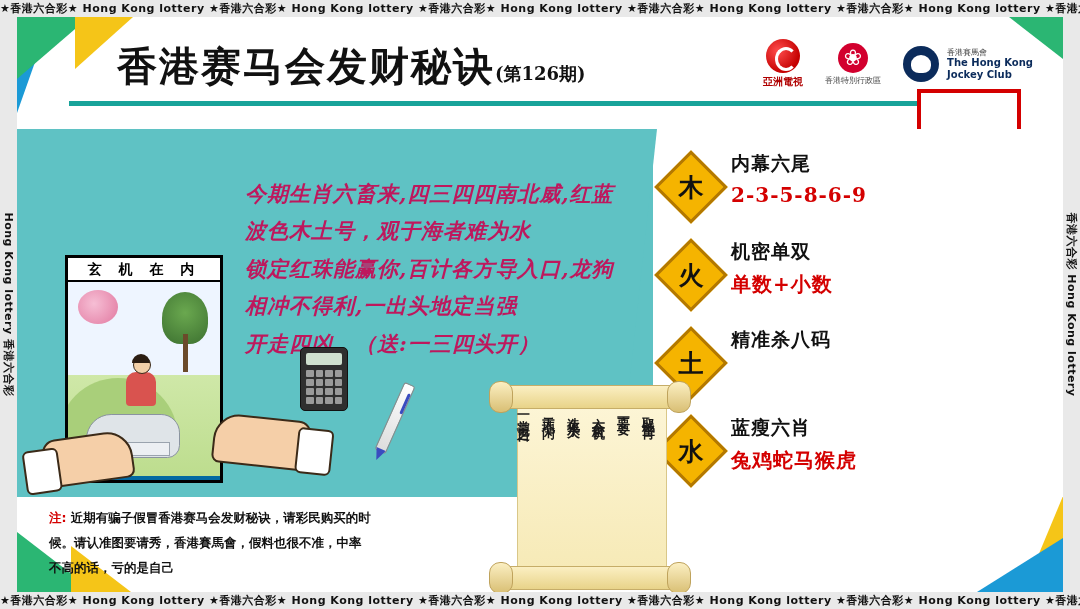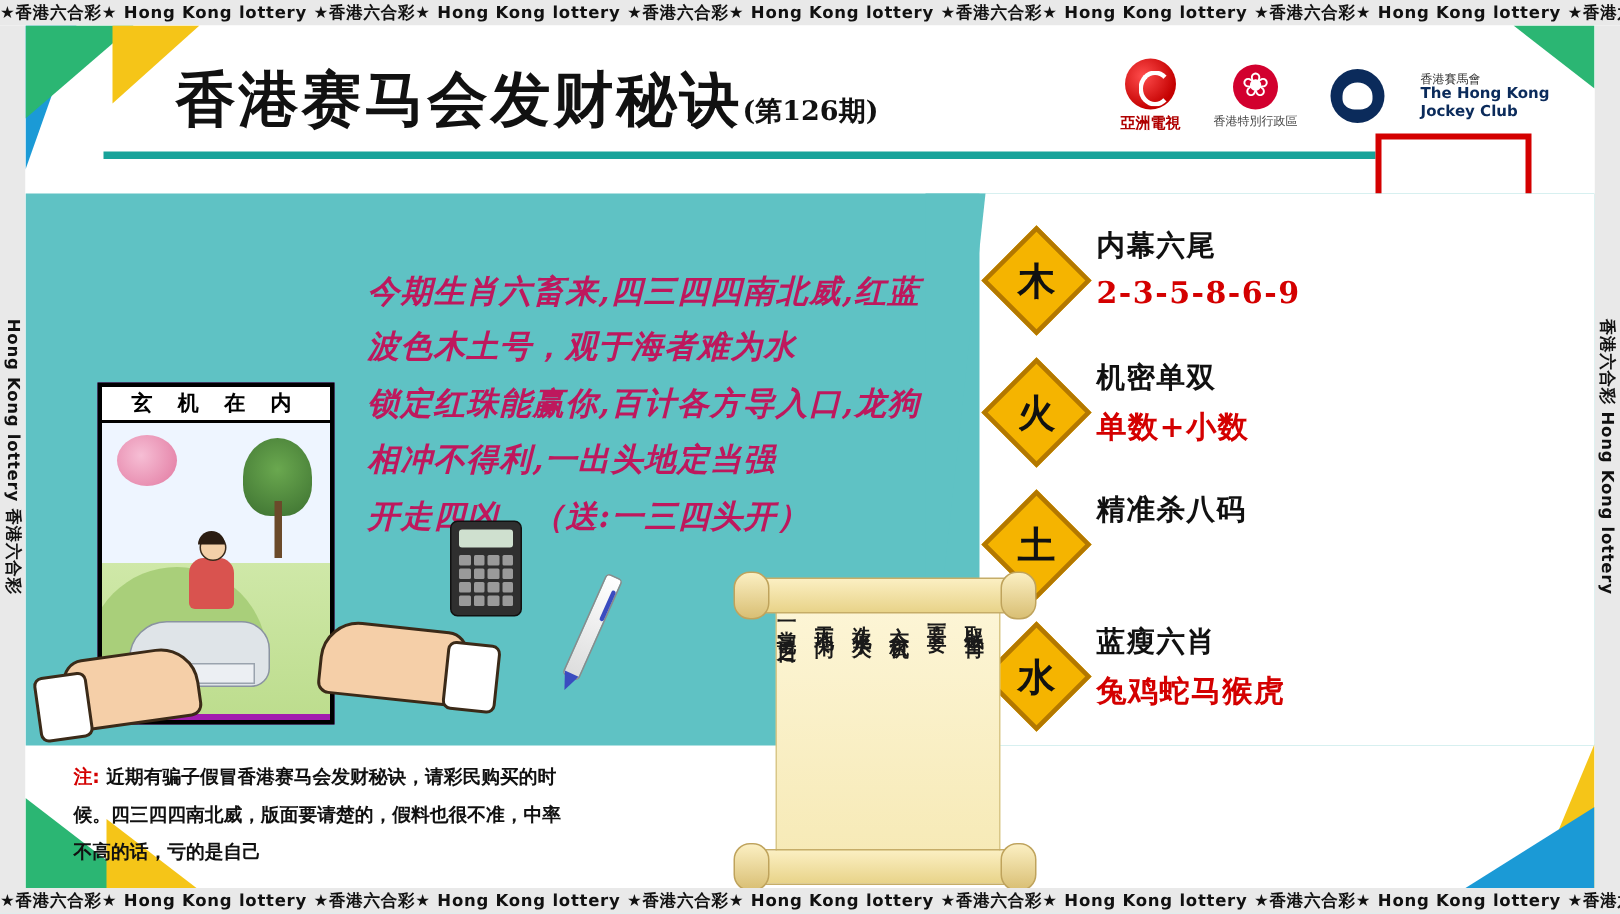--- a/index.html
+++ b/index.html
@@ -62,21 +62,21 @@
   .logo-atv .cap{font-size:10px;color:#b00000;font-weight:bold;}
   .logo-hk{display:flex;flex-direction:column;align-items:center;gap:2px;}
   .logo-hk .bau{
     width:30px;height:30px;border-radius:50%;background:#d2002e;position:relative;
   }
   .logo-hk .bau:before{
     content:"\2740";position:absolute;left:50%;top:50%;transform:translate(-50%,-50%);
     color:#fff;font-size:22px;line-height:1;
   }
   .logo-hk .cap{font-size:8px;color:#444;}
-  .logo-jc{display:flex;align-items:center;gap:24px;}
+  .logo-jc{display:flex;align-items:center;gap:8px;}
   .logo-jc .badge{
     width:36px;height:36px;border-radius:50%;background:#0b2b5b;position:relative;
   }
   .logo-jc .badge:after{
     content:"";position:absolute;left:8px;top:9px;width:20px;height:18px;
     background:#fff;border-radius:50% 50% 40% 40%;
   }
   .logo-jc .txt{line-height:1.15;}
   .logo-jc .txt .cn{font-size:8px;color:#333;}
   .logo-jc .txt .en1{font-size:10px;color:#0b2b5b;font-weight:bold;}
@@ -103,21 +103,21 @@
   
   .verse{
     position:absolute;left:228px;top:158px;width:420px;
     font-family:"DejaVu Serif","Liberation Serif",serif;
     color:#be185d;font-size:21px;font-weight:bold;line-height:1.78;letter-spacing:1px;font-style:italic;
   }
 
   
   .pic{
     position:absolute;left:48px;top:238px;width:152px;height:222px;
-    background:#a21caf;border:3px solid #000;
+    background:#0369a1;border:3px solid #000;
   }
   .pic .cap{
     height:22px;line-height:22px;text-align:center;font-size:14px;font-weight:bold;
     letter-spacing:6px;border-bottom:2px solid #000;background:#fff;
     font-family:"DejaVu Serif","Liberation Serif",serif;
   }
   .pic .art{position:relative;height:194px;background:linear-gradient(#eef5ff 0%,#eef5ff 48%,#cfe8a8 48%,#bddd8e 100%);overflow:hidden;}
   .pic .hill{position:absolute;left:-10px;bottom:38px;width:120px;height:60px;background:#a9cf7a;border-radius:60px 60px 0 0;}
   .pic .rock{position:absolute;left:18px;bottom:18px;width:92px;height:42px;background:#dfe4e8;border:1px solid #8a93a0;border-radius:40px 30px 20px 30px;}
   .pic .tree{position:absolute;right:12px;top:10px;width:46px;height:52px;background:radial-gradient(circle at 50% 40%,#6aa84f,#3c7030);border-radius:50% 50% 40% 40%;}
@@ -393,18 +393,18 @@
       <div class="knob tr"></div>
       <div class="knob bl"></div>
       <div class="knob br"></div>
     </div>
 
     <div class="note">
       <div>
         <span class="warn">注:</span>
         <span>近期有骗子假冒香港赛马会发财秘诀，请彩民购买的时</span>
       </div>
-      <div>候。四三四四南北威，版面要请楚的，假料也很不准，中率</div>
+      <div>候。请认准图要请秀，香港賽馬會，假料也很不准，中率</div>
       <div>不高的话，亏的是自己</div>
     </div>
 
   </div>
 </div>
 
 </body></html>

